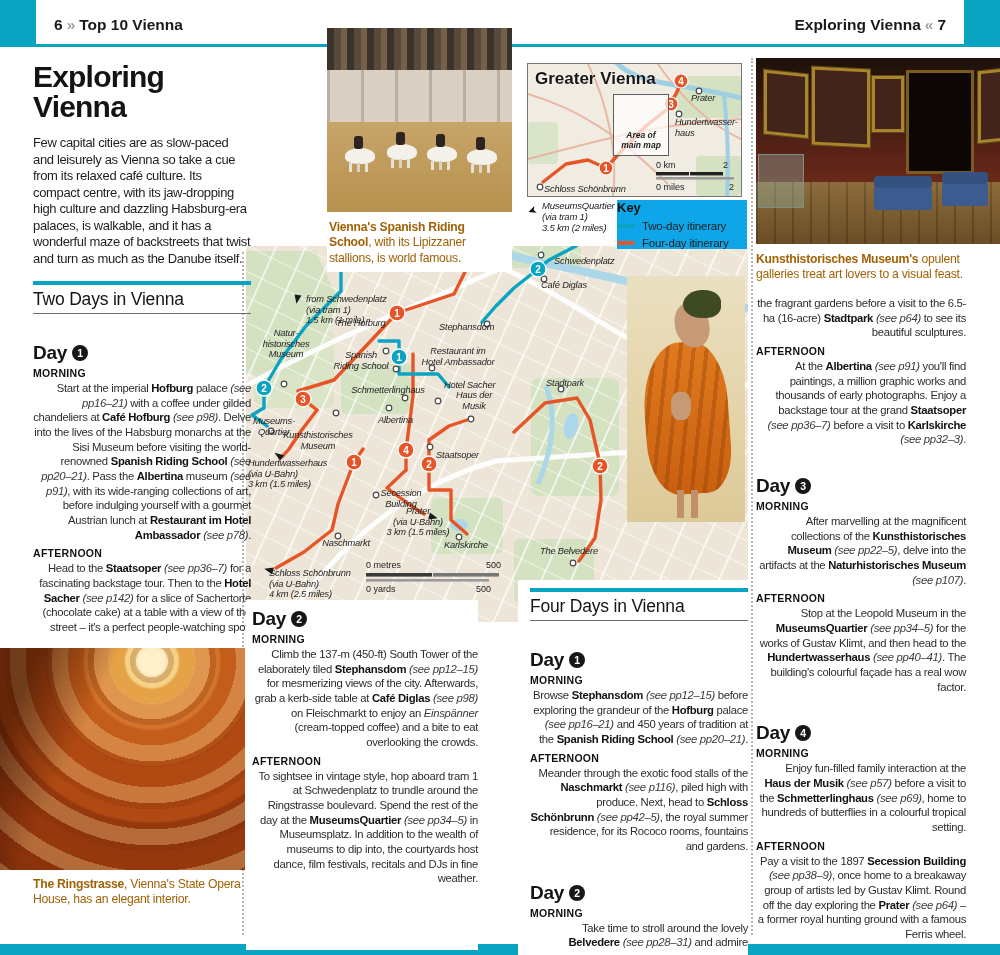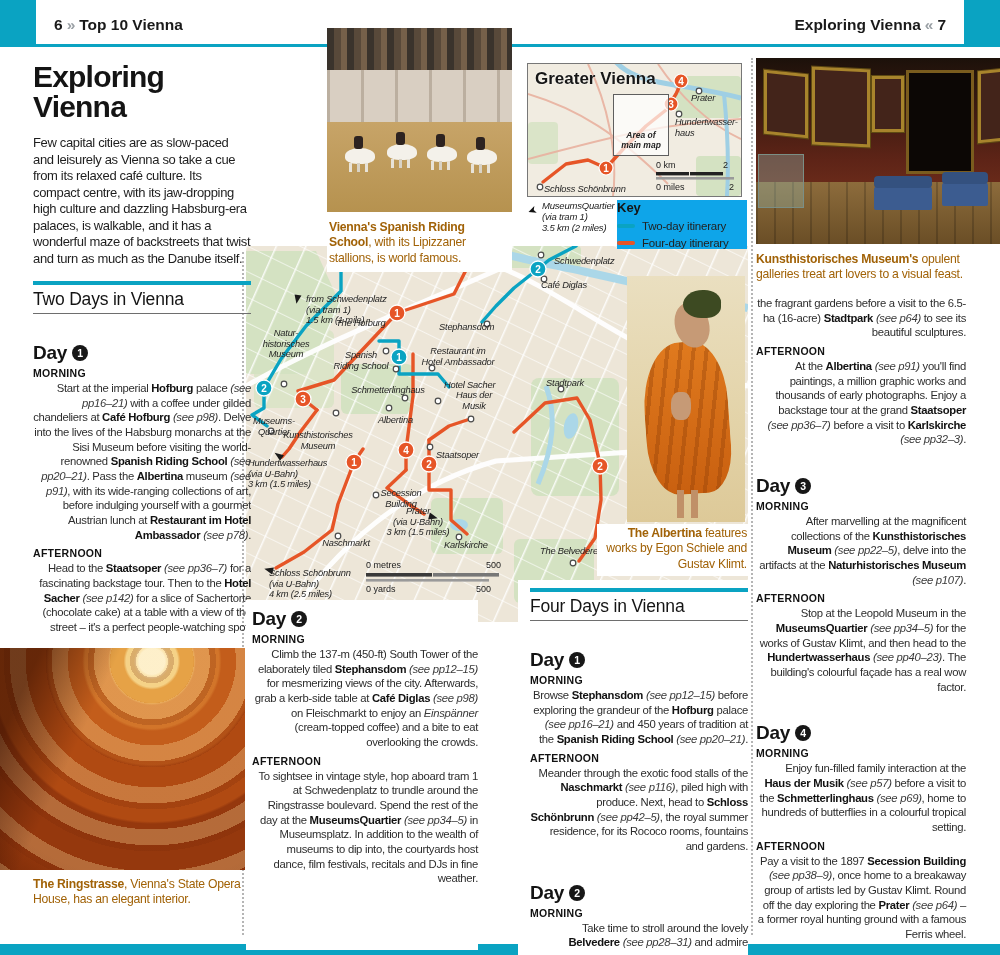--- a/index.html
+++ b/index.html
@@ -363,21 +363,21 @@
     <div class="para" style="margin-top:0;"><span>the fragrant gardens before a visit to the 6.5-ha (16-acre) </span><span class="b">Stadtpark</span><span> </span><span class="i">(see p64)</span><span> to see its beautiful sculptures.</span></div>
     <div class="tod" style="margin-top:5px;">AFTERNOON</div>
     <div class="para"><span>At the </span><span class="b">Albertina</span><span> </span><span class="i">(see p91)</span><span> you'll find paintings, a million graphic works and thousands of early photographs. Enjoy a backstage tour at the grand </span><span class="b">Staatsoper</span><span> </span><span class="i">(see pp36–7)</span><span> before a visit to </span><span class="b">Karlskirche</span><span> </span><span class="i">(see pp32–3)</span><span>.</span></div>
     <div class="dayhead">
       <span>Day</span>
       <span class="daycirc">3</span>
     </div>
     <div class="tod">MORNING</div>
     <div class="para"><span>After marvelling at the magnificent collections of the </span><span class="b">Kunsthistorisches Museum</span><span> </span><span class="i">(see pp22–5)</span><span>, delve into the artifacts at the </span><span class="b">Naturhistorisches Museum</span><span> </span><span class="i">(see p107)</span><span>.</span></div>
     <div class="tod" style="margin-top:5px;">AFTERNOON</div>
-    <div class="para"><span>Stop at the Leopold Museum in the </span><span class="b">MuseumsQuartier</span><span> </span><span class="i">(see pp34–5)</span><span> for the works of Gustav Klimt, and then head to the </span><span class="b">Hundertwasserhaus</span><span> </span><span class="i">(see pp40–23)</span><span>. The building's colourful façade has a real wow factor.</span></div>
+    <div class="para"><span>Stop at the Leopold Museum in the </span><span class="b">MuseumsQuartier</span><span> </span><span class="i">(see pp34–5)</span><span> for the works of Gustav Klimt, and then head to the </span><span class="b">Hundertwasserhaus</span><span> </span><span class="i">(see pp40–41)</span><span>. The building's colourful façade has a real wow factor.</span></div>
     <div class="dayhead">
       <span>Day</span>
       <span class="daycirc">4</span>
     </div>
     <div class="tod">MORNING</div>
     <div class="para"><span>Enjoy fun-filled family interaction at the </span><span class="b">Haus der Musik</span><span> </span><span class="i">(see p57)</span><span> before a visit to the </span><span class="b">Schmetterlinghaus</span><span> </span><span class="i">(see p69)</span><span>, home to hundreds of butterflies in a colourful tropical setting.</span></div>
     <div class="tod" style="margin-top:5px;">AFTERNOON</div>
     <div class="para"><span>Pay a visit to the 1897 </span><span class="b">Secession Building</span><span> </span><span class="i">(see pp38–9)</span><span>, once home to a breakaway group of artists led by Gustav Klimt. Round off the day exploring the </span><span class="b">Prater</span><span> </span><span class="i">(see p64)</span><span> – a former royal hunting ground with a famous Ferris wheel.</span></div>
   </div>
 
@@ -395,18 +395,17 @@
   </div>
 
   <div class="photo albertina-img">
     <div class="al-robe"></div>
     <div class="al-hand"></div>
     <div class="al-head"></div>
     <div class="al-hair"></div>
     <div class="al-leg" style="left:50px;"></div>
     <div class="al-leg" style="left:64px;"></div>
   </div>
-  <div class="albertina-cap caption"><span class="b">The Albertina</span><span> features works by Egon Schiele and Gustav Klimt.</span></div>
 
   <div class="photo staats-img"></div>
   <div class="staats-cap caption"><span class="b">The Ringstrasse</span><span>, Vienna's State Opera House, has an elegant interior.</span></div>
 
 </div>
 
 </body></html>

